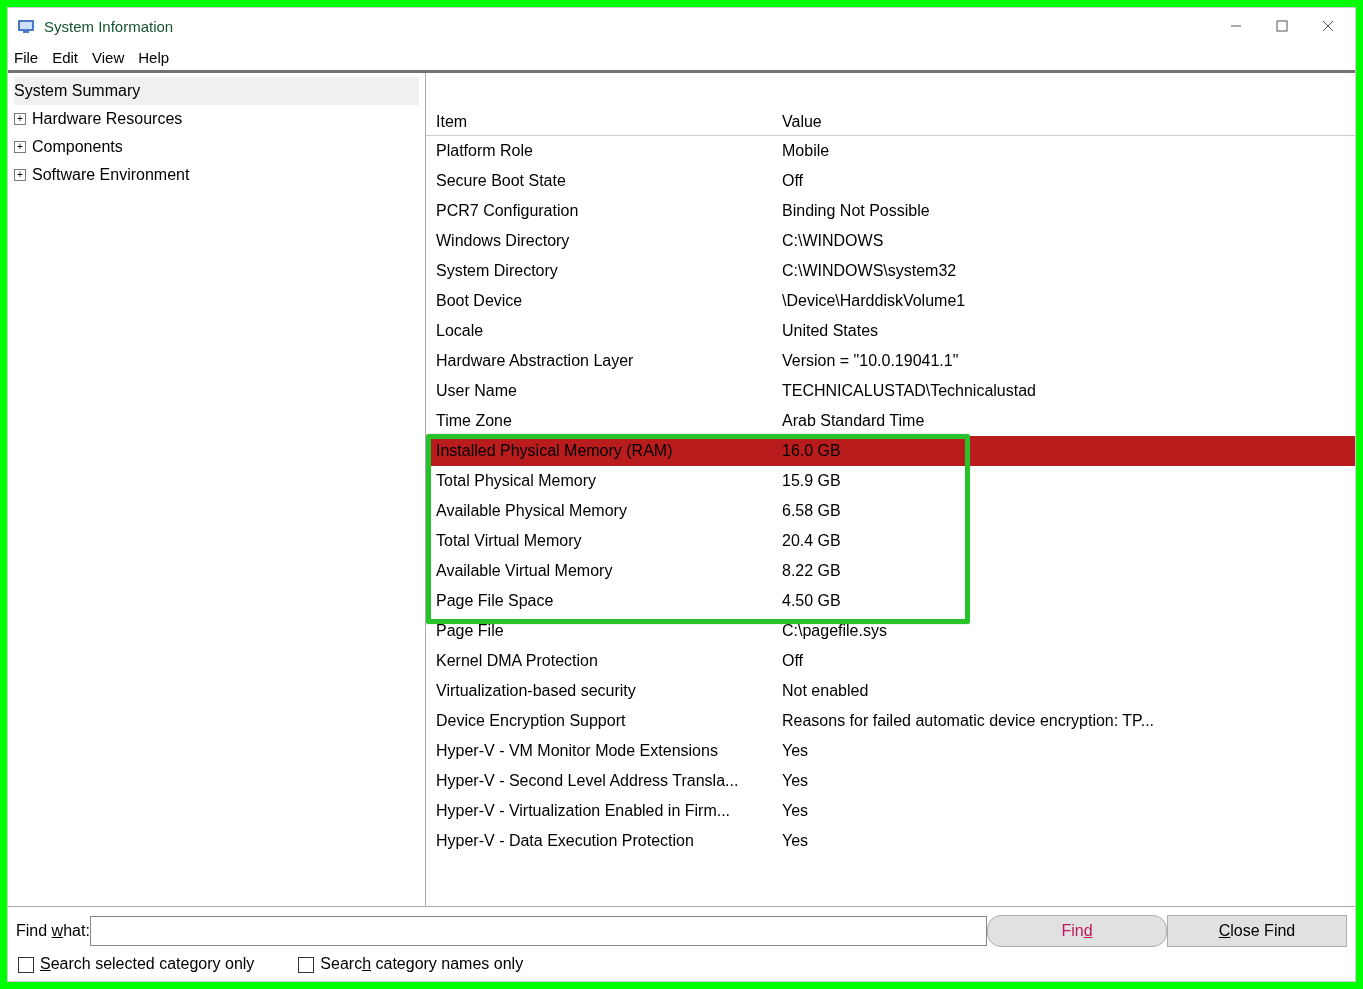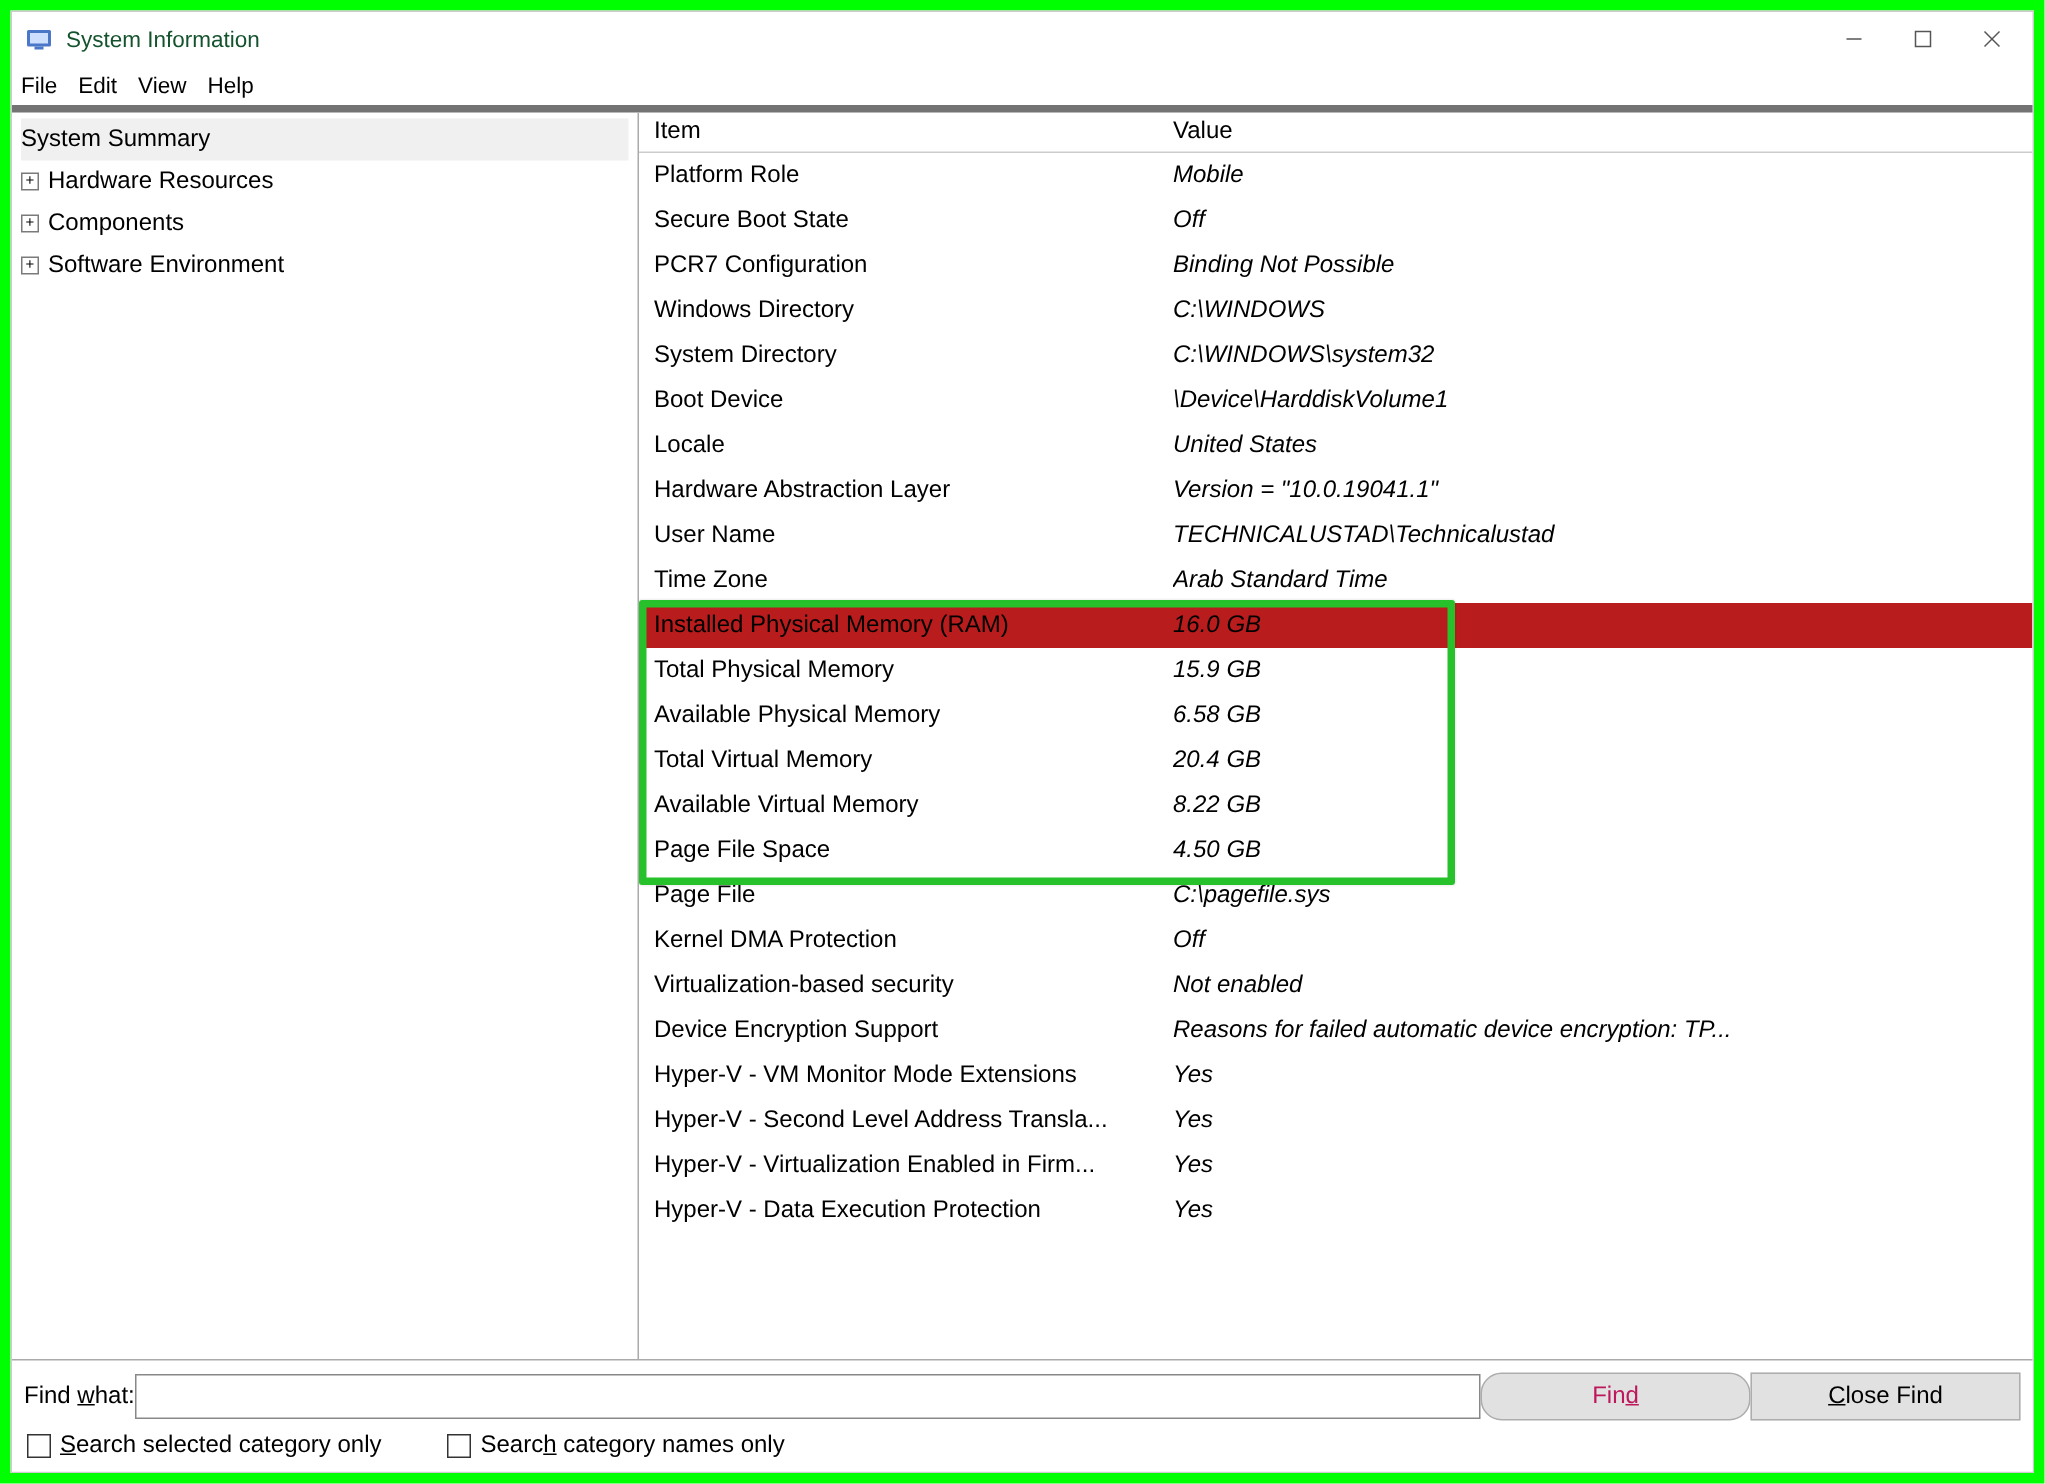--- a/index.html
+++ b/index.html
@@ -9,33 +9,33 @@
   
   .titlebar { height:36px; display:flex; align-items:center; padding:0 4px 0 8px; color:#555; }
   .titlebar .app-icon { width:20px; height:20px; margin-right:8px; display:inline-flex; align-items:center; justify-content:center; }
   .title-text { font-size:15px; color:#14532d; flex:1; }
   .win-controls { display:flex; align-items:center; }
   .win-btn { width:46px; height:32px; display:flex; align-items:center; justify-content:center; color:#555; cursor:default; }
   
   .menubar { height:26px; display:flex; align-items:center; padding:0 6px; font-size:15px; }
   .menubar span { margin-right:14px; cursor:default; }
   
-  .body { flex:1; display:flex; border-top:5px solid #737373; overflow:hidden; }
+  .body { flex:1; display:flex; border-top:3px solid #737373; overflow:hidden; }
   .nav { width:418px; border-right:1px solid #aaa; overflow:auto; padding:4px 6px; font-size:16px; }
   .nav-item { height:28px; display:flex; align-items:center; white-space:nowrap; }
   .nav-item.selected { background:#f0f0f0; font-weight:400; }
   .tree-toggle { width:12px; height:12px; border:1px solid #7a7a7a; display:inline-flex; align-items:center; justify-content:center; font-size:10px; line-height:10px; margin-right:6px; background:#fff; cursor:default; }
-  .main { flex:1; display:flex; flex-direction:column; position:relative; }
+  .main { flex:1; display:flex; flex-direction:column; position:relative;margin-top:36px; }
   .list-header { display:flex; border-bottom:1px solid #ccc; padding:4px 0 4px 10px; font-size:16px; }
   .col-item { width:346px; }
   .col-value { flex:1; }
   .list-body { flex:1; overflow-y:scroll; position:relative; }
   .row { display:flex; height:30px; align-items:center; padding-left:10px; font-size:16px; white-space:nowrap; }
   .row .c1 { width:346px; overflow:hidden; text-overflow:ellipsis; padding-right:10px; }
-  .row .c2 { flex:1; overflow:hidden; text-overflow:ellipsis; padding-right:10px;font-style:italic; }
+  .row .c2 { flex:1; overflow:hidden; text-overflow:ellipsis; padding-right:10px; }
   .row.selected { background:#b91c1c; }
   .highlight-box { position:absolute; border:5px solid #27c22b; border-radius:2px; pointer-events:none; box-shadow:0 0 0 1px rgba(0,0,0,0.05);}
   
   .findbar { border-top:1px solid #aaa; padding:8px 8px 4px 8px; display:flex; flex-direction:column; gap:8px; background:#fff; }
   .findrow1 { display:flex; align-items:center; }
   .find-label { font-size:16px; white-space:nowrap; }
   .find-input { flex:1; height:30px; border:1px solid #888; padding:2px 4px; font-size:15px; }
   .find-btn { width:180px; height:32px; background:#e1e1e1; border:1px solid #adadad; font-size:16px; cursor:default; display:flex; align-items:center; justify-content:center; }
   .find-btn.disabled { color:#be185d;border-radius:14px; }
   .findrow2 { display:flex; align-items:center; gap:44px; padding:0 2px 4px 2px; font-size:16px; }

